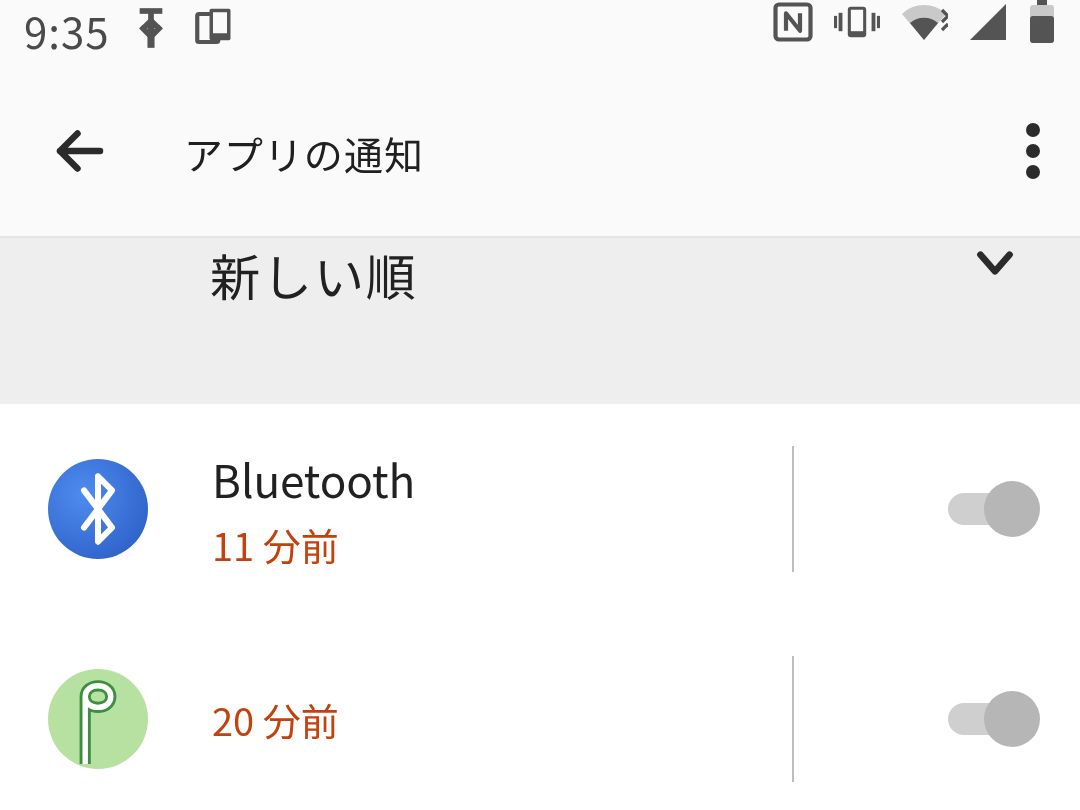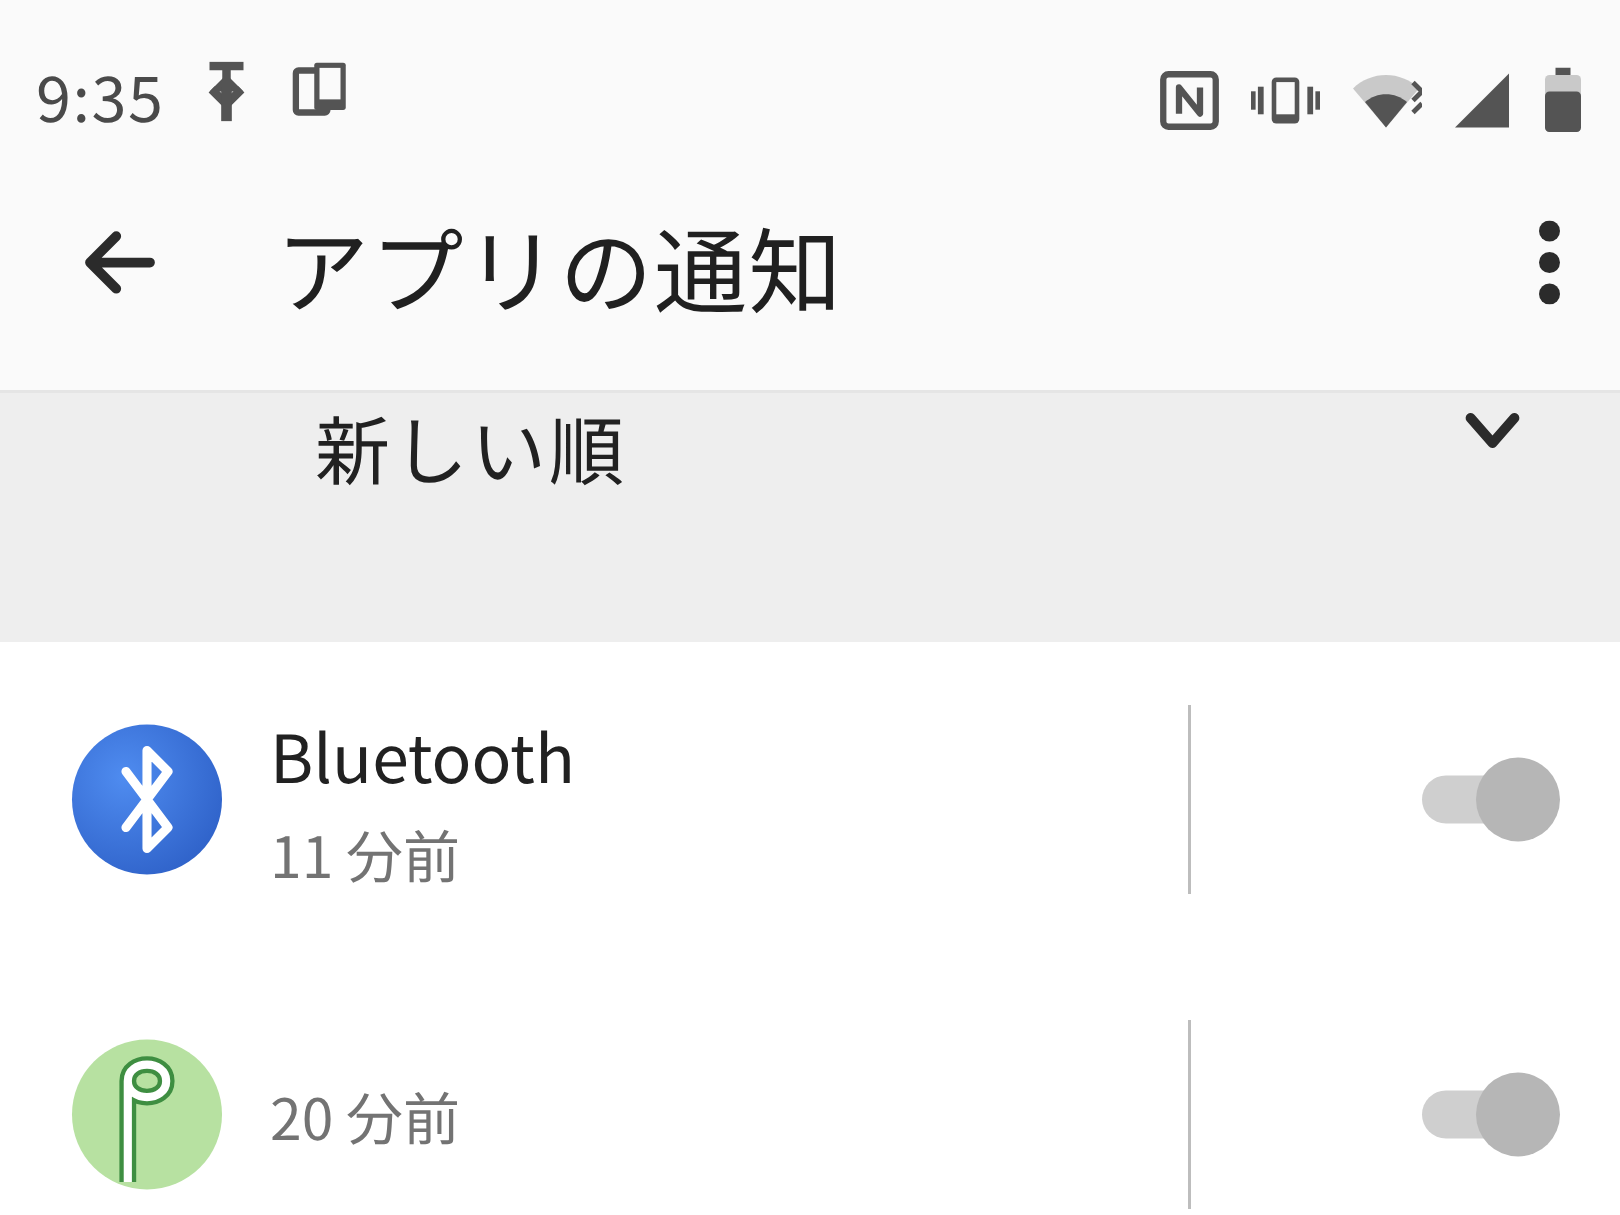--- a/index.html
+++ b/index.html
@@ -8,24 +8,23 @@
       font-family: "Noto Sans JP", "Hiragino Kaku Gothic ProN", "Roboto", "Helvetica Neue", Arial, sans-serif;
       background: #fafafa;
       color: #212121;
     }
 
     
     .status-bar {
       height: 70px;
       background: #fafafa;
       display: flex;
-      align-items: flex-end;
+      align-items: flex-start;
       padding: 0 24px;
       color: #4a4a4a;
-      margin-top: 24px;
     }
     .status-left {
       display: flex;
       align-items: center;
       gap: 24px;
     }
     .clock {
       font-size: 42px;
       font-weight: 400;
       letter-spacing: 1px;
@@ -42,21 +41,21 @@
     .app-bar {
       height: 168px;
       background: #fafafa;
       display: flex;
       align-items: center;
       padding-left: 50px;
       padding-right: 24px;
       border-bottom: 2px solid #e5e5e5;
     }
     .app-title {
-      font-size: 62px;
+      font-size: 39px;
       font-weight: 400;
       color: #202020;
       margin-left: 74px;
       letter-spacing: 1px;
     }
     .overflow-btn { margin-left: auto; padding: 16px; }
 
     
     .sort-bar {
       height: 166px;
@@ -90,32 +89,32 @@
     .app-icon-slot {
       width: 100px;
       height: 100px;
       border-radius: 50%;
       display: flex;
       align-items: center;
       justify-content: center;
       flex-shrink: 0;
     }
     .app-text {
-      margin-left: 32px;
+      margin-left: 64px;
       display: flex;
       flex-direction: column;
       gap: 6px;
     }
     .app-name {
       font-size: 44px;
       color: #212121;
     }
     .app-sub {
       font-size: 38px;
-      color: #737373;
+      color: #c2410c;
     }
     .divider-v {
       position: absolute;
       right: 286px;
       top: 42px;
       bottom: 42px;
       width: 2px;
       background: #bdbdbd;
     }
 

